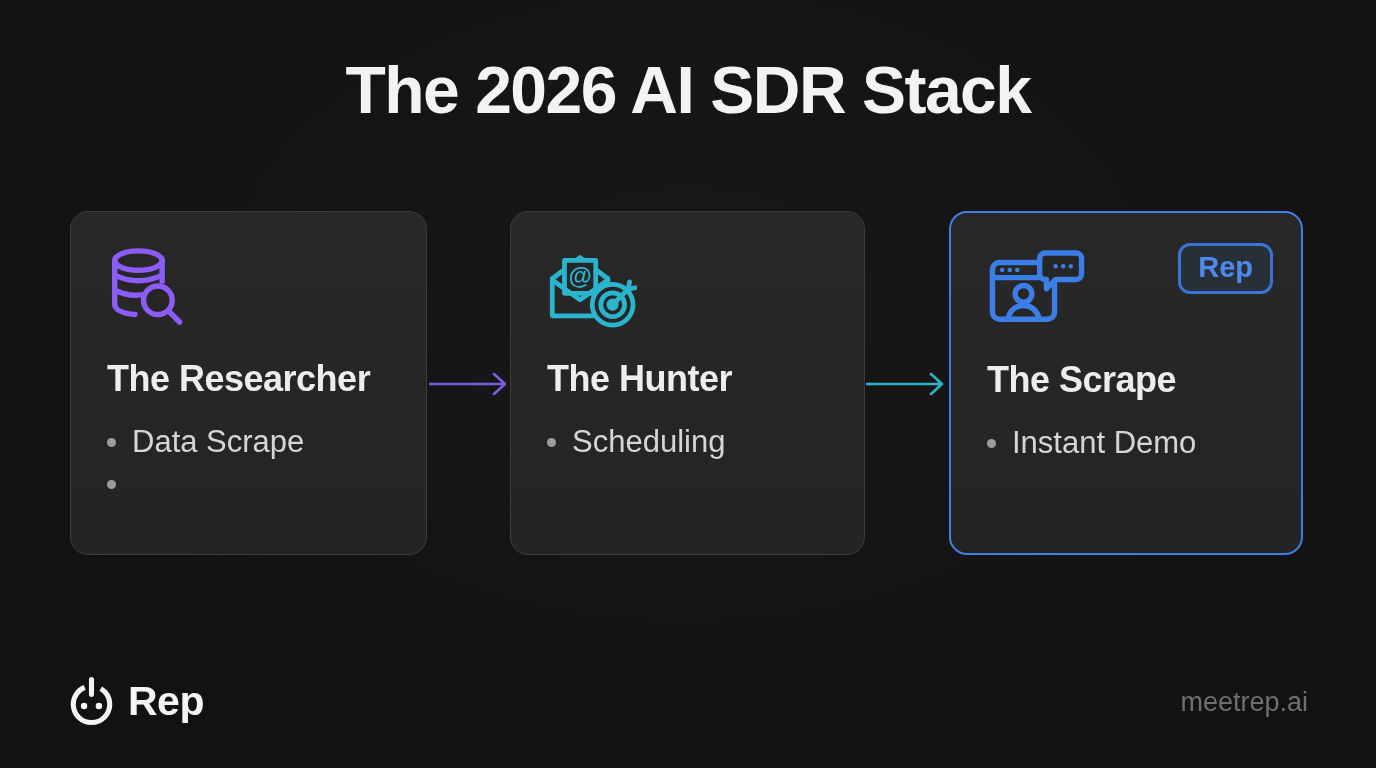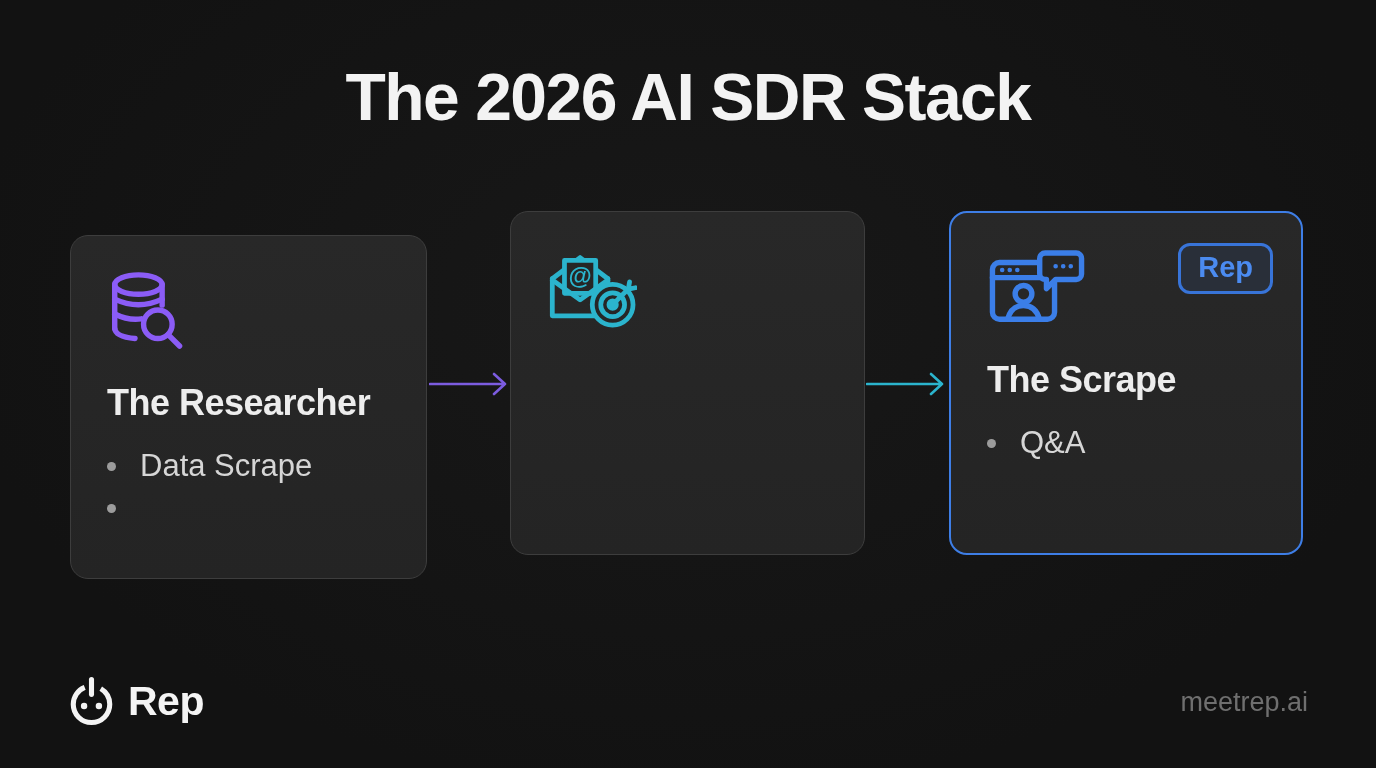--- a/index.html
+++ b/index.html
@@ -9,41 +9,40 @@
     background:radial-gradient(ellipse at 50% 40%, #181818 0%, #121212 75%);
     font-family:"Liberation Sans", sans-serif;
     overflow:hidden;
     color:#e8e8e8;
   }
   .main-title {
     position:absolute; top:52px; left:0; width:100%;
     text-align:center;
     font-size:66px; font-weight:800; letter-spacing:-1.5px;
     color:#f3f3f3;
-    margin-top:7px;
   }
   .card {
     position:absolute; top:211px; height:344px;
     background:linear-gradient(180deg,#282828 0%,#242424 100%);
     border:1.5px solid #3d3d3d;
     border-radius:18px;
     padding:32px 36px;
   }
-  .card-researcher { left:70px;  width:357px;margin-top:24px; }
+  .card-researcher { left:70px;  width:357px; }
   .card-hunter     { left:510px; width:355px; }
   .card-closer     { left:949px; width:354px; border:2px solid #3E7EE6; }
   .icon-wrap { height:88px; display:flex; align-items:center; }
   .card-title {
     margin-top:26px;
     font-size:36px; font-weight:700; letter-spacing:-0.5px;
     color:#ededed;
   }
   .bullets { list-style:none; margin-top:24px; }
   .bullets li {
-    display:flex; align-items:center; gap:24px;
+    display:flex; align-items:center; gap:16px;
     font-size:31px; color:#d6d6d6;
     margin-top:20px;
   }
   .bullets li .dot {
     flex:0 0 auto;
     width:9px; height:9px; border-radius:50%;
     background:#9c9c9c;
   }
   .rep-badge {
     position:absolute; top:30px; right:28px;
@@ -114,21 +113,26 @@
         <path d="M23 11.5 V 14.5"></path>
         <path d="M2 12 L 12.5 19.5 L 23 12"></path>
         <circle cx="24.8" cy="21.3" r="7.7" fill="#262626"></circle>
         <circle cx="24.8" cy="21.3" r="4.5"></circle>
         <circle cx="24.8" cy="21.3" r="1.4"></circle>
         <path d="M24.8 21.3 L 30.7 15.4"></path>
         <path d="M30.7 15.4 L 31.2 12.7 M30.7 15.4 L 33.4 14.9"></path>
       </g>
     </svg>
   </div>
+  <div class="card-title">The Hunter</div>
   <ul class="bullets">
+    <li>
+        <span class="dot"></span>
+        <span>Scheduling</span>
+      </li>
   </ul>
 </div>
 
 <svg class="arrow arrow-2" width="80" height="28" viewBox="0 0 80 28" fill="none">
   <path d="M1 14 H76 M65 4 L76 14 L65 24" stroke="#2BB4CD" stroke-width="2.6" stroke-linecap="round" stroke-linejoin="round"></path>
 </svg>
 
 <div class="card card-closer">
   <div class="rep-badge">Rep</div>
   <div class="icon-wrap">
@@ -141,21 +145,21 @@
         <path d="M7.6 26 Q 9 20.9 13.5 20.9 Q 18 20.9 19.4 26"></path>
         <path d="M23.5 1.5 h 9.5 a 2 2 0 0 1 2 2 v 5.8 a 2 2 0 0 1 -2 2 h -7.6 l -3.4 3.4 v -3.4 h -.5 a 2 2 0 0 1 -2 -2 v -5.8 a 2 2 0 0 1 2 -2 z" fill="#262626"></path>
         <path d="M25.4 6.4 h .01 M28.2 6.4 h .01 M31 6.4 h .01" stroke-width="1.7"></path>
       </g>
     </svg>
   </div>
   <div class="card-title">The Scrape</div>
   <ul class="bullets">
     <li>
         <span class="dot"></span>
-        <span>Q&amp;A</span>
+        <span>Instant Demo</span>
       </li>
   </ul>
 </div>
 
 <div class="footer-brand">
   <svg width="51" height="52" viewBox="0 0 46 47" fill="none">
     <circle cx="23" cy="26.5" r="16.5" stroke="#f4f4f4" stroke-width="4.6" stroke-dasharray="71 15 120"></circle>
     <path d="M23 4 V 17.5" stroke="#f4f4f4" stroke-width="4.6" stroke-linecap="round"></path>
     <circle cx="16.3" cy="28" r="2.9" fill="#f4f4f4"></circle>
     <circle cx="29.7" cy="28" r="2.9" fill="#f4f4f4"></circle>

